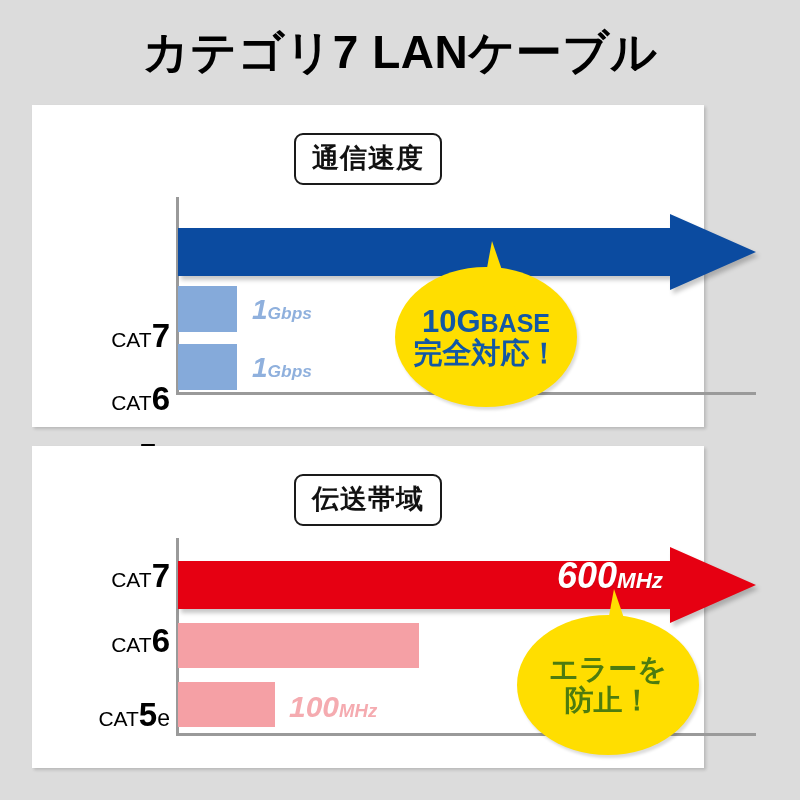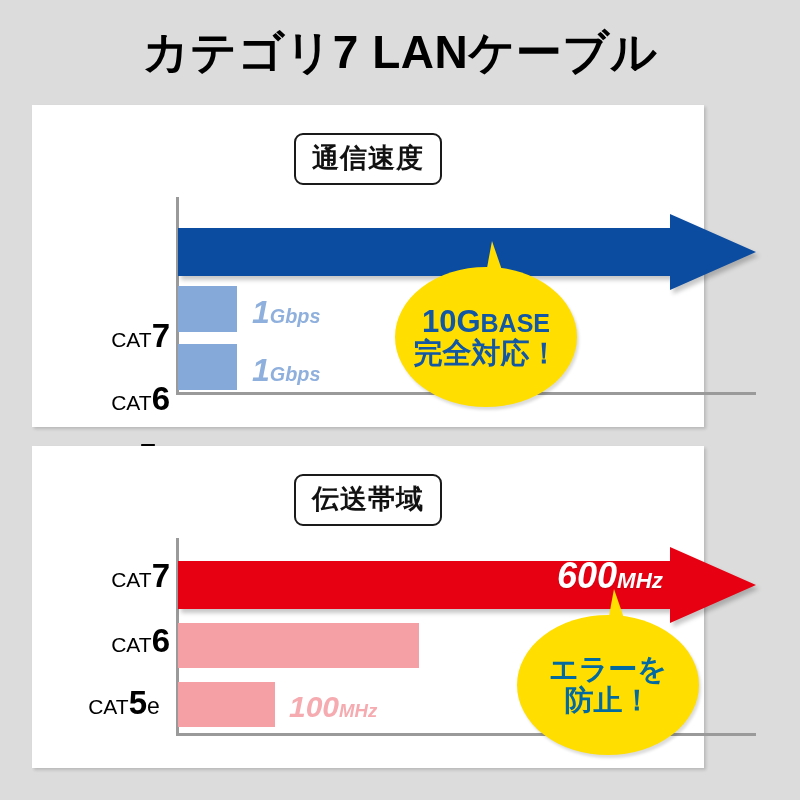--- a/index.html
+++ b/index.html
@@ -135,21 +135,21 @@
   }
   .value-label .unit {
     font-size: 0.62em;
   }
   .value-on-arrow {
     color: #ffffff;
     font-size: 36px;
     z-index: 4;
     text-shadow: 0 1px 1px rgba(0,0,0,0.18);
   }
-  .value-small-blue { color: #8fb0dd; font-size: 32px; }
+  .value-small-blue { color: #8fb0dd; font-size: 28px; }
   .value-small-pink { color: #f5abb0; font-size: 30px; }
 
   
   .bubble {
     position: absolute;
     z-index: 8;
   }
   .bubble-body {
     position: absolute;
     left: 0;
@@ -183,21 +183,21 @@
     justify-content: center;
     font-weight: bold;
     line-height: 1.08;
     z-index: 2;
     white-space: nowrap;
   }
   .bubble-text .line1 { font-size: 31px; }
   .bubble-text .line1 .small { font-size: 25px; }
   .bubble-text .line2 { font-size: 29px; letter-spacing: 0px; }
   .bubble-blue .bubble-text { color: #1257a5; }
-  .bubble-red .bubble-text { color: #0369a1; }
+  .bubble-red .bubble-text { color: #4d7c0f; }
   .bubble-red .bubble-text .line1 { font-size: 29px; }
   .bubble-red .bubble-text .line2 { font-size: 29px; }
 </style>
 </head>
 <body>
 
 <div id="page-title">カテゴリ7 LANケーブル</div>
 
 <div class="panel" id="panel-speed">
 
@@ -247,21 +247,21 @@
 <div class="panel" id="panel-bandwidth">
 
   <div class="panel-header">伝送帯域</div>
 
   <div class="cat-label" style="top:113px;">
     <span class="cat-word">CAT</span><span class="cat-num">7</span><span class="cat-suffix"></span>
   </div>
   <div class="cat-label" style="top:178px;">
     <span class="cat-word">CAT</span><span class="cat-num">6</span><span class="cat-suffix"></span>
   </div>
-  <div class="cat-label" style="top:240px;text-align:center;">
+  <div class="cat-label" style="top:252px;">
     <span class="cat-word">CAT</span><span class="cat-num">5</span><span class="cat-suffix">e</span>
   </div>
 
   <div class="plot">
     <div class="axis-y"></div>
     <div class="axis-x"></div>
 
     <div class="arrow-wrap" style="top:9px;">
       <svg class="arrow-svg" width="578" height="76" viewBox="0 0 578 76">
         <polygon points="0,14 492,14 492,0 578,38 492,76 492,62 0,62" fill="#e60012"></polygon>

